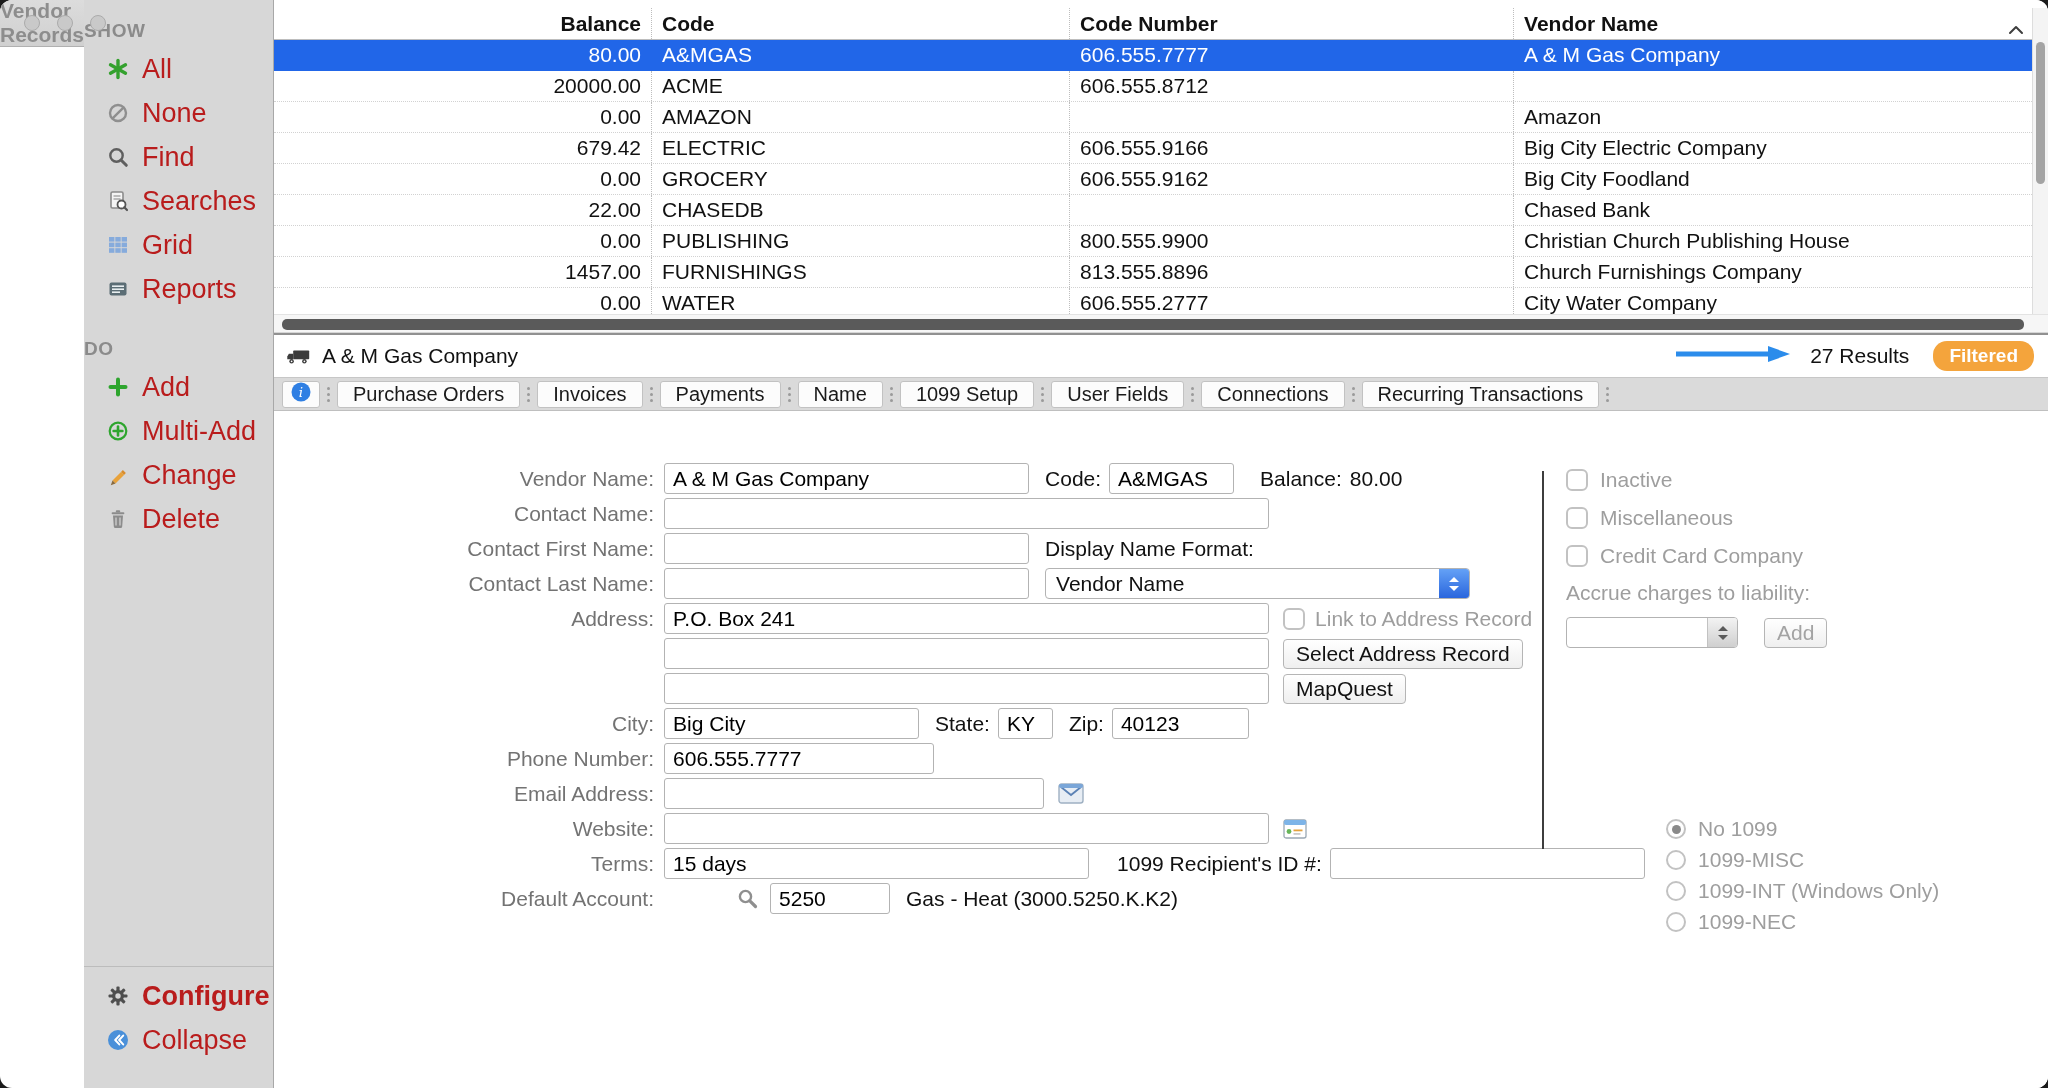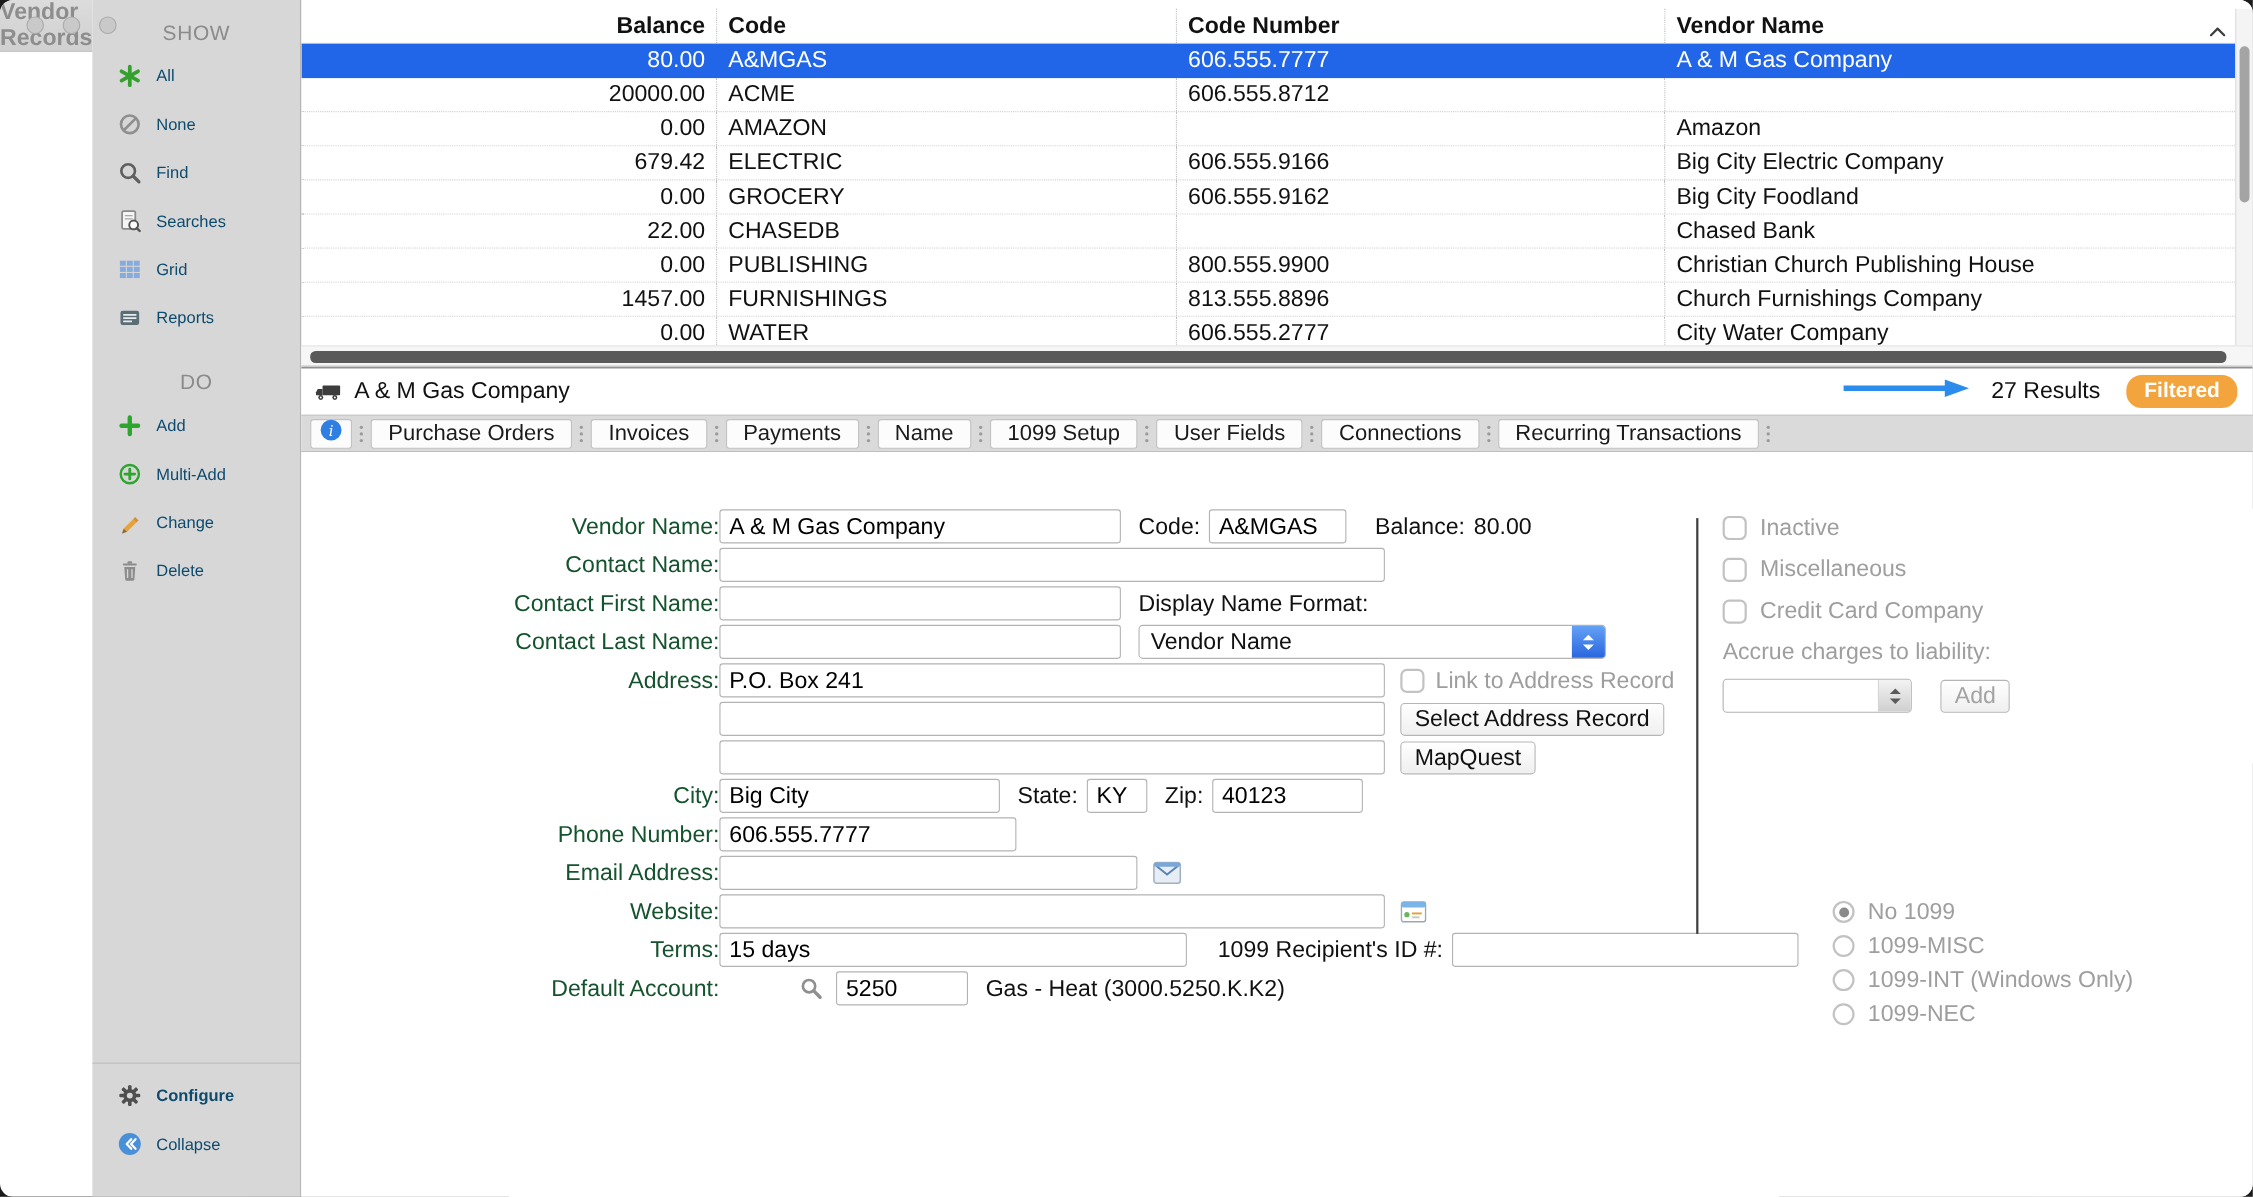--- a/index.html
+++ b/index.html
@@ -27,26 +27,26 @@
 
   
   .content { flex:1; display:flex; min-height:0; }
 
   
   .sidebar {
     width:190px; flex:0 0 190px; background:#d7d7d7; border-right:1px solid #a8a8a8;
     display:flex; flex-direction:column;
   }
   .side-header {
-    text-align:center; color:#8b8b8b; font-weight:normal; font-size:19px;
+    text-align:left; color:#8b8b8b; font-weight:bold; font-size:19px;
     letter-spacing:.6px; margin:20px 0 12px;
   }
   .side-item {
     display:flex; align-items:center; height:30px; margin:0 0 14px 22px; gap:12px;
-    color:#0c4a6e; cursor:default; font-size:15px;
+    color:#b91c1c; cursor:default; font-size:27px;
   }
   .icon22 { width:24px; height:24px; flex:0 0 24px; display:flex; align-items:center; justify-content:center; }
   .side-footer { margin-top:auto; border-top:1px solid #bcbcbc; padding:14px 0 19px; }
   .side-footer .side-item { font-weight:bold; }
   .side-footer .side-item:last-child { font-weight:normal; }
 
   
   .main { flex:1; display:flex; flex-direction:column; background:#fff; min-width:0; }
   .table-zone { display:flex; padding-top:8px; }
   .grid { flex:1; min-width:0; }
@@ -93,21 +93,21 @@
     height:27px; background:#fcfcfc; border:1px solid #c2c2c2; border-radius:3px;
     display:flex; align-items:center; padding:0 15px; font-size:20px; color:#1a1a1a; white-space:nowrap;
   }
   .tab-info { width:38px; padding:0; justify-content:center; }
   .dots { width:17px; flex:0 0 17px; display:flex; flex-direction:column; align-items:center; gap:3px; }
   .dots i { width:3px; height:3px; border-radius:50%; background:#9a9a9a; }
 
   
   .form { flex:1; position:relative; background:#fff; padding-top:52px; overflow:hidden; }
   .frow { display:flex; align-items:center; height:31px; margin-bottom:4px; padding-left:12px; }
-  .flabel { width:368px; flex:0 0 368px; text-align:right; color:#14532d; white-space:nowrap; }
+  .flabel { width:368px; flex:0 0 368px; text-align:right; margin-right:10px; color:#737373; white-space:nowrap; }
   .inline-label { margin:0 8px 0 16px; white-space:nowrap; }
   .gray { color:#9e9e9e; }
   input.tf {
     height:31px; border:1px solid #b3b3b3; border-radius:3px; background:#fff;
     padding:0 8px; font:inherit; color:#000;
   }
   .w365{width:365px} .w125{width:125px} .w605{width:605px} .w255{width:255px}
   .w55{width:55px}  .w160{width:137px} .w270{width:270px} .w380{width:380px}
   .w282{width:282px} .w425{width:425px} .w315{width:315px} .w120{width:120px}
   .btn {

